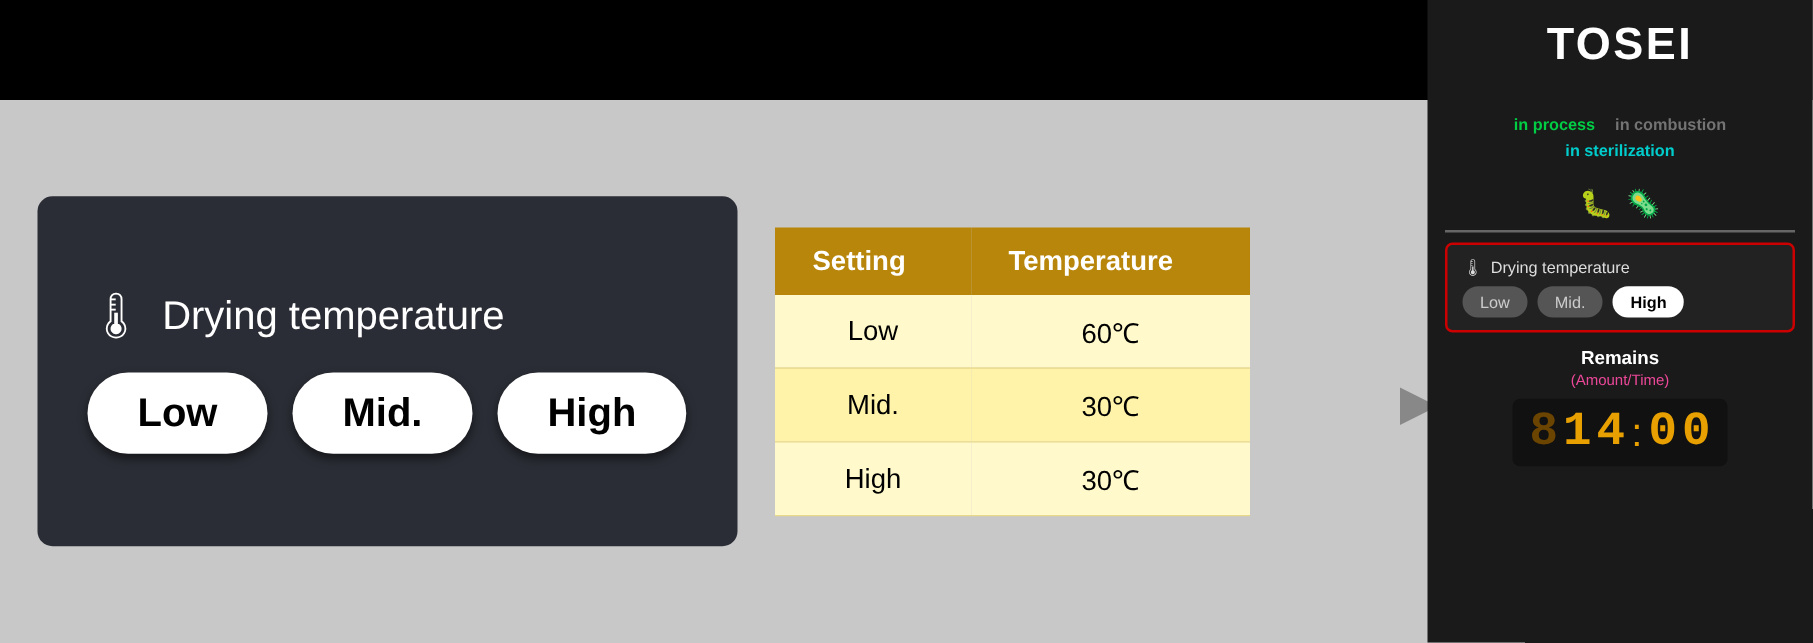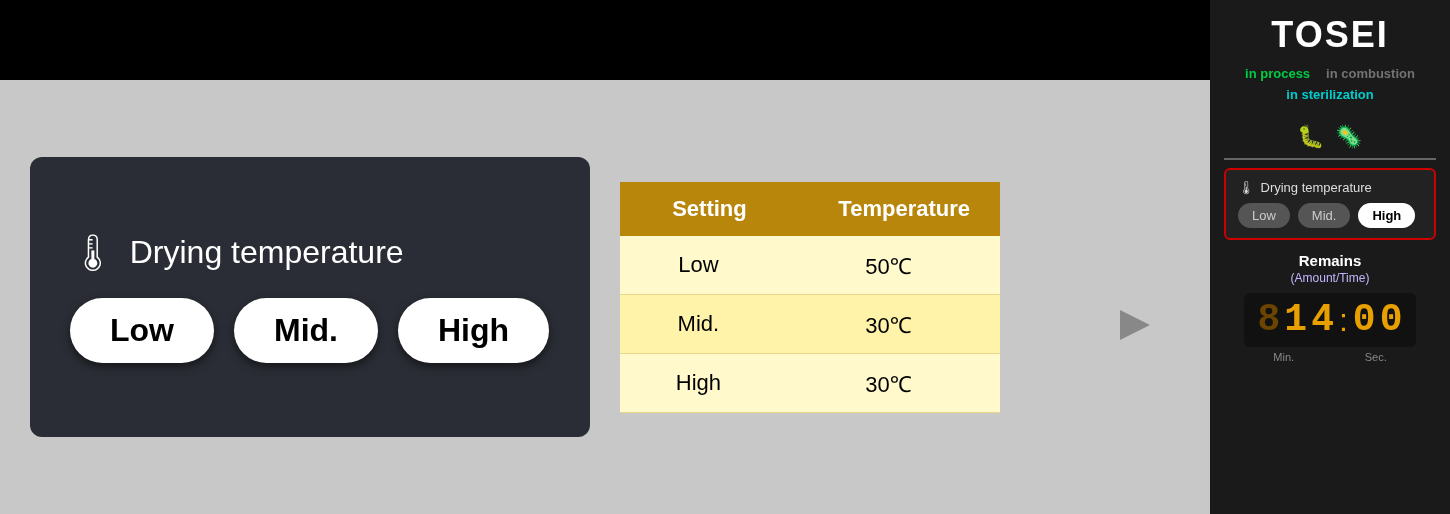--- a/index.html
+++ b/index.html
@@ -88,41 +88,41 @@
     .temp-table {
       border-collapse: collapse;
       width: 380px;
     }
 
     .temp-table th {
       background: #b8860b;
       color: #fff;
       font-size: 22px;
       padding: 14px 30px;
-      text-align: right;
+      text-align: left;
     }
 
     .temp-table td {
       background: #fff9cc;
       font-size: 22px;
       padding: 14px 30px;
       text-align: center;
       border-bottom: 1px solid #e8d88a;
     }
 
     .temp-table tr:nth-child(even) td {
       background: #fff3aa;
     }
 
     
     .right-sidebar {
       position: absolute;
       top: 0;
       right: 0;
-      width: 240px;
+      width: 308px;
       height: 514px;
       background: #1a1a1a;
       display: flex;
       flex-direction: column;
       align-items: center;
       padding: 10px 14px;
     }
 
     .tosei-logo {
       color: #fff;
@@ -130,20 +130,21 @@
       font-weight: 900;
       letter-spacing: 2px;
       margin-bottom: 10px;
       margin-top: 4px;
     }
 
     .status-row {
       display: flex;
       gap: 16px;
       margin-bottom: 6px;
+      margin-top: 26px;
     }
 
     .status-label {
       font-size: 13px;
       font-weight: 600;
     }
 
     .status-green { color: #00cc44; }
     .status-orange { color: #737373; }
 
@@ -218,21 +219,21 @@
     
     .remains-label {
       color: #fff;
       font-size: 15px;
       font-weight: 700;
       text-align: left;
       margin-bottom: 2px;
     }
 
     .remains-sublabel {
-      color: #c4b5fd;
+      color: #ec4899;
       font-size: 12px;
       text-align: center;
       margin-bottom: 8px;
     }
 
     
     .digital-display {
       background: #111;
       border-radius: 6px;
       padding: 8px 14px;
@@ -314,21 +315,21 @@
   <table class="temp-table">
     <thead>
       <tr>
         <th>Setting</th>
         <th>Temperature</th>
       </tr>
     </thead>
     <tbody>
       <tr>
         <td>Low</td>
-        <td>50℃</td>
+        <td>60℃</td>
       </tr>
       <tr>
         <td>Mid.</td>
         <td>30℃</td>
       </tr>
       <tr>
         <td>High</td>
         <td>30℃</td>
       </tr>
     </tbody>
@@ -377,18 +378,14 @@
 
   <div class="digital-display">
     <span class="digit dim">8</span>
     <span class="digit">1</span>
     <span class="digit">4</span>
     <span class="digit-colon">:</span>
     <span class="digit">0</span>
     <span class="digit">0</span>
   </div>
 
-  <div class="time-labels">
-    <span class="time-label">Min.</span>
-    <span class="time-label">Sec.</span>
-  </div>
 
 </div>
 
 </body></html>

